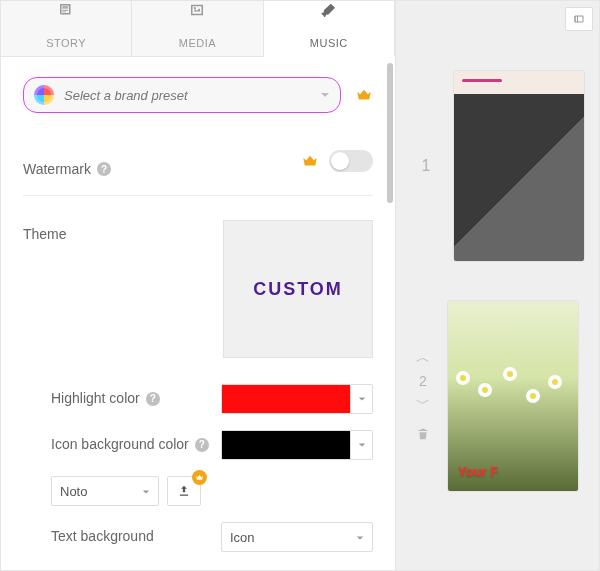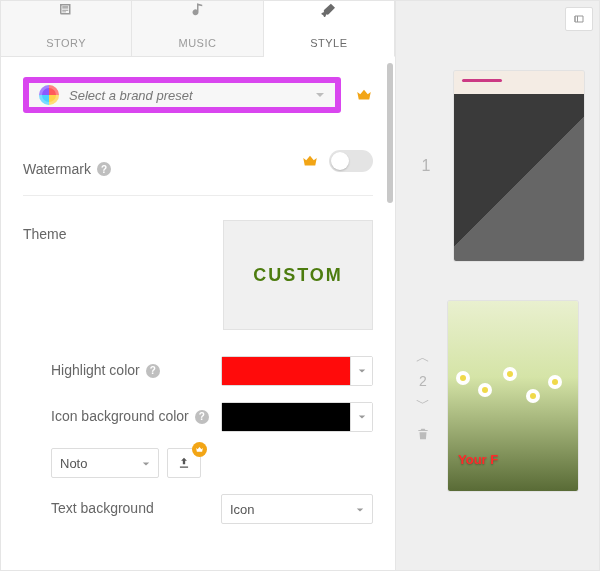--- a/index.html
+++ b/index.html
@@ -76,22 +76,22 @@
   .preset-row {
     display: flex;
     align-items: center;
     gap: 14px;
     margin-bottom: 26px;
   }
   .preset-select {
     flex: 1;
     height: 36px;
     background: #f7f7f7;
-    border: 6px solid #d946ef;
-    border-radius: 3px;
+    border: 1px solid #d946ef;
+    border-radius: 14px;
     display: flex;
     align-items: center;
     padding: 0 10px;
     cursor: pointer;
     position: relative;
     text-align: right;
   }
   .preset-icon {
     width: 20px; height: 20px;
     border-radius: 50%;
@@ -143,23 +143,23 @@
   }
   .toggle .knob{
     position:absolute;left:2px;top:2px;width:18px;height:18px;
     border-radius:50%;background:#fff;box-shadow:0 1px 2px rgba(0,0,0,.2);
   }
   hr.sep{border:none;border-top:1px solid #ececec;margin:12px 0 18px;}
 
   .theme-row{display:flex;align-items:flex-start;padding:6px 0 18px;gap:12px;}
   .theme-row .label{flex:1;color:#666;padding-top:6px;}
   .theme-box{
-    width:150px;height:110px;background:#f0f0f0;border:1px solid #e2e2e2;
+    width:150px;height:138px;background:#f0f0f0;border:1px solid #e2e2e2;
     display:flex;align-items:center;justify-content:center;
-    font-size:18px;font-weight:700;letter-spacing:2px;color:#4d7c0f;
+    font-size:18px;font-weight:700;letter-spacing:2px;color:#4c1d95;
   }
 
   .field-row{display:flex;align-items:center;padding:8px 0;margin-left:28px;}
   .field-row .label{width:170px;color:#666;line-height:1.4;display:flex;gap:6px;align-items:center;flex-wrap:wrap;}
   .field-row .control{flex:1;display:flex;gap:8px;align-items:center;}
 
   .color-swatch{
     flex:1;height:30px;border:1px solid #ddd;border-radius:2px;
     display:flex;align-items:stretch;cursor:pointer;
   }
@@ -216,21 +216,21 @@
       linear-gradient(to bottom, #f4ece4 0 12%, transparent 12%),
       linear-gradient(135deg,#3a3a3a 0 55%, #666 55% 100%);
   }
   .thumb1::before{
     content:"";position:absolute;top:8px;left:8px;width:40px;height:3px;background:#cc3a84;border-radius:2px;
   }
   .thumb2{
     background:linear-gradient(#e9f0cf,#d5e4a7 40%,#596b36 100%);
     display:flex;flex-direction:column;justify-content:flex-end;padding:10px;
   }
-  .thumb2 .t-line1{color:#ff2a2a;font-weight:700;font-size:13px;margin-bottom:14px;text-shadow:0 1px 2px rgba(0,0,0,.3);}
+  .thumb2 .t-line1{color:#ff2a2a;font-weight:700;font-size:13px;margin-bottom:2px;text-shadow:0 1px 2px rgba(0,0,0,.3);}
   .thumb2 .t-line2{color:#fff;font-weight:700;font-size:13px;text-shadow:0 1px 2px rgba(0,0,0,.3);}
   .thumb2 .flowers{
     position:absolute;left:0;right:0;top:60px;height:60px;
   }
   .fl{position:absolute;width:14px;height:14px;border-radius:50%;background:#fff;}
   .fl::after{content:"";position:absolute;inset:4px;border-radius:50%;background:#f0d94a;}
 </style>
 </head>
 <body>
 
@@ -239,29 +239,29 @@
   <div class="left">
     <div class="tabs">
       <div class="tab">
         <svg viewBox="0 0 24 24">
             <path d="M4 4h14v14H6a2 2 0 0 1-2-2V4zm2 2v10h10V6H6zm1 1h8v2H7V7zm0 3h8v1H7v-1zm0 2h8v1H7v-1zm0 2h5v1H7v-1z"></path>
           </svg>
         <span>STORY</span>
       </div>
       <div class="tab">
         <svg viewBox="0 0 24 24">
-            <path d="M12 3l7 2v2l-5-1v9a4 4 0 1 1-2-3.46V3z"></path>
+            <path d="M4 5h16v14H4V5zm2 2v10h12V7H6zm2 6 2-2 2 2 3-3 1 1v3H8v-1zm1-5a1.5 1.5 0 1 1 0 3 1.5 1.5 0 0 1 0-3z"></path>
           </svg>
-        <span>MUSIC</span>
+        <span>MEDIA</span>
       </div>
       <div class="tab active">
         <svg viewBox="0 0 24 24">
             <path d="M14.5 3.5 20 9l-8.5 8.5c-.8.8-2 .9-2.9.2l-1.4 2.9c-.4.9-1.7.9-2.1 0l-.8-1.7-1.7-.8c-.9-.4-.9-1.7 0-2.1l2.9-1.4c-.7-.9-.6-2.1.2-2.9L14.5 3.5z"></path>
           </svg>
-        <span>STYLE</span>
+        <span>MUSIC</span>
       </div>
     </div>
 
     <div class="panel-scroll">
       <div class="scrollbar"></div>
       <div class="panel">
 
         <div class="preset-row">
           <div class="preset-select">
             <span class="preset-icon"></span>

